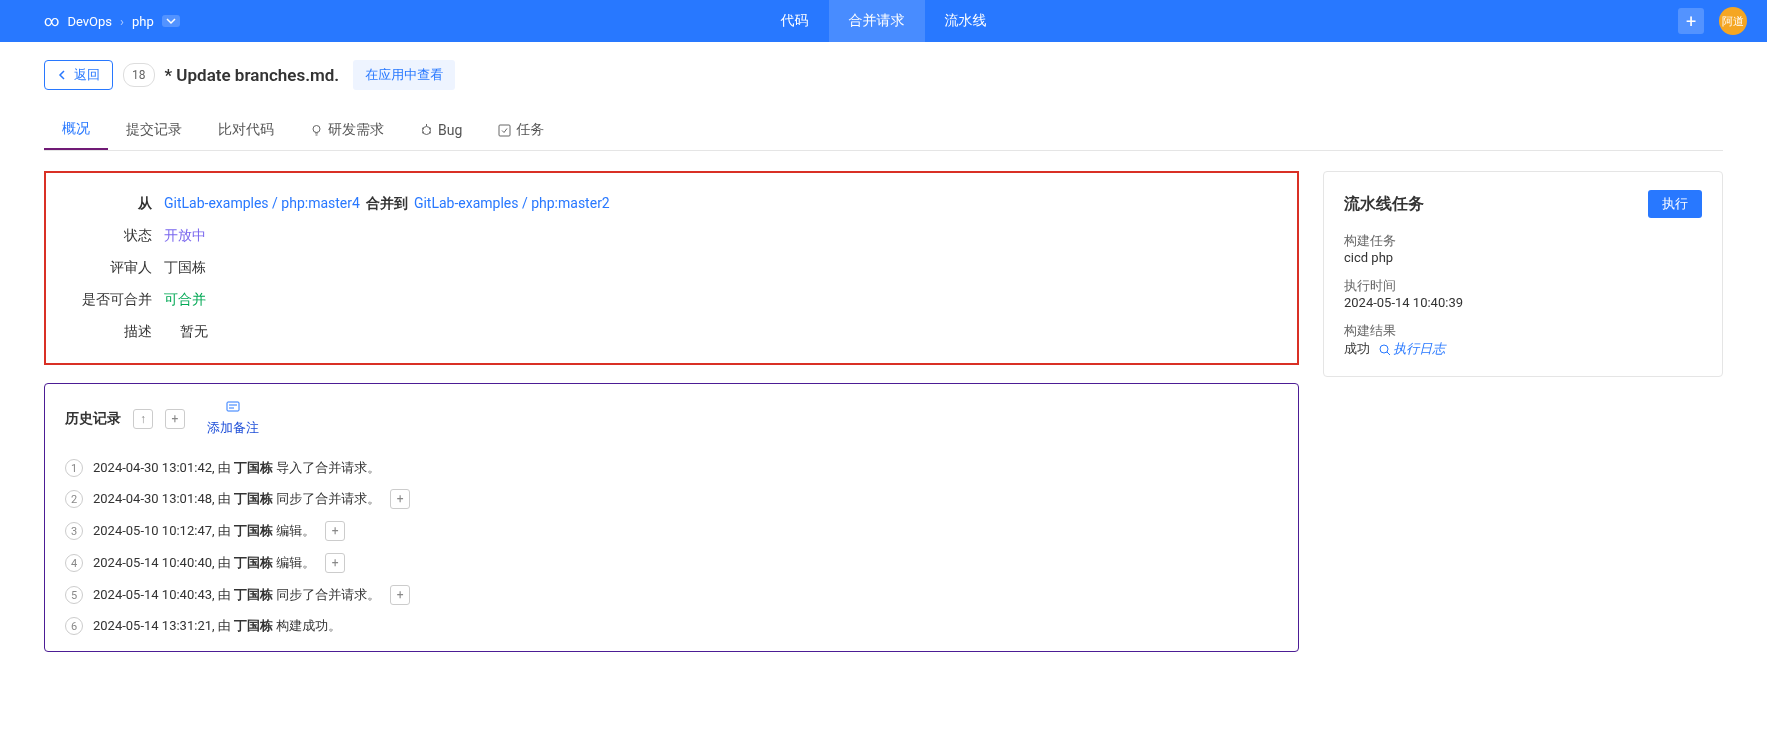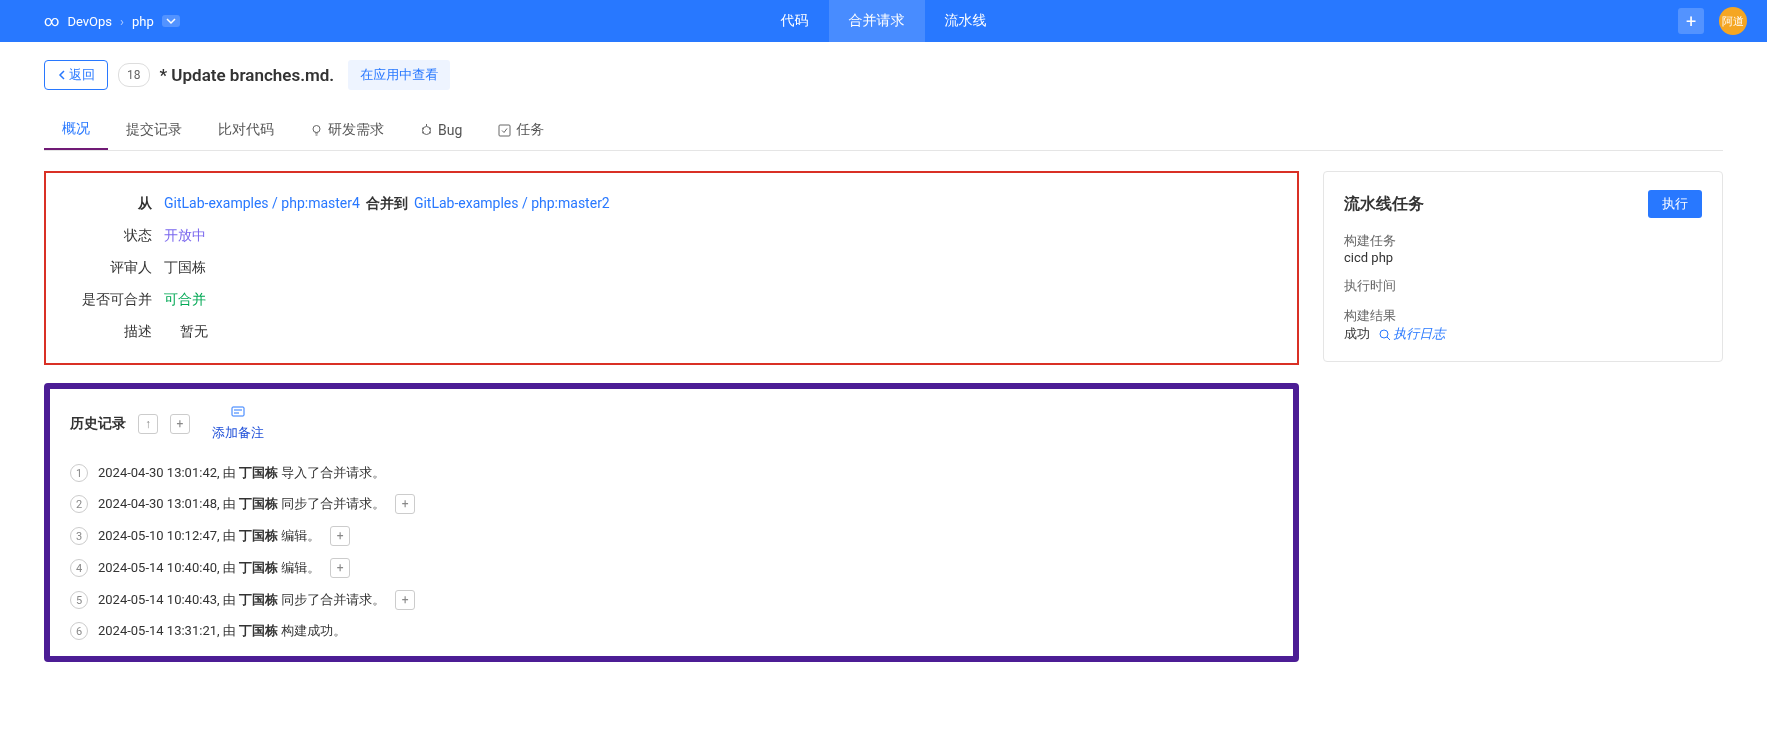--- a/index.html
+++ b/index.html
@@ -11,21 +11,21 @@
     .breadcrumb .sep { color: rgba(255,255,255,0.6); }
     .breadcrumb .dropdown-chip { background: rgba(255,255,255,0.2); padding: 1px 4px; border-radius: 3px; display: inline-flex; align-items: center; cursor: pointer; }
     .top-nav { display: flex; margin-left: auto; margin-right: auto; position: absolute; left: 50%; transform: translateX(-50%); }
     .top-nav .nav-item { padding: 11px 20px; cursor: pointer; font-size: 14px; height: 42px; display: flex; align-items: center; }
     .top-nav .nav-item.active { background: rgba(255,255,255,0.15); }
     .top-right { margin-left: auto; display: flex; align-items: center; gap: 15px; }
     .plus-btn { width: 26px; height: 26px; background: rgba(255,255,255,0.2); border-radius: 3px; display: flex; align-items: center; justify-content: center; cursor: pointer; font-size: 18px; }
     .avatar { width: 28px; height: 28px; background: #f5a623; border-radius: 50%; display: flex; align-items: center; justify-content: center; font-size: 11px; color: #fff; }
     
     .sub-header { padding: 18px 44px 0; display: flex; align-items: center; gap: 10px; }
-    .back-btn { border: 1px solid #2878ff; color: #2878ff; background: #fff; padding: 5px 12px; border-radius: 4px; display: flex; align-items: center; cursor: pointer; font-size: 13px; }
+    .back-btn { border: 1px solid #2878ff; color: #2878ff; background: #fff; padding: 5px 12px; border-radius: 4px; display: flex; align-items: center; gap: 5px; cursor: pointer; font-size: 13px; }
     .id-badge { border: 1px solid #ddd; padding: 4px 8px; border-radius: 11px; font-size: 12px; color: #666; }
     .title { font-size: 17px; font-weight: 600; color: #333; }
     .app-view-btn { background: #eef4ff; color: #2878ff; border: none; padding: 6px 12px; border-radius: 3px; font-size: 13px; cursor: pointer; margin-left: 4px; font-family: Liberation Mono, monospace; }
     
     .tabs { display: flex; margin: 20px 44px 0; border-bottom: 1px solid #e5e5e5; gap: 0; }
     .tab { padding: 10px 18px; font-size: 14px; color: #555; cursor: pointer; display: flex; align-items: center; gap: 5px; }
     .tab.active { color: #2878ff; border-bottom: 2px solid #701a75; }
     .tab .icon { font-size: 13px; }
     
     .content { display: flex; padding: 20px 44px; gap: 24px; align-items: flex-start; }
@@ -36,21 +36,21 @@
     .info-row { display: flex; margin-bottom: 14px; align-items: baseline; }
     .info-row:last-child { margin-bottom: 0; gap: 16px; }
     .info-label { width: 88px; text-align: right; color: #333; font-size: 14px; margin-right: 12px; }
     .info-value { font-size: 14px; }
     .link { color: #2878ff; }
     .merge-value { display: flex; gap: 6px; align-items: baseline; }
     .bold { font-weight: 600; }
     .status-open { color: #7b68ee; }
     .status-merge { color: #00a854; }
     
-    .history-box { border: 6px solid #4c1d95; border-radius: 4px; padding: 16px 20px 10px; }
+    .history-box { border: 1px solid #4c1d95; border-radius: 4px; padding: 16px 20px 10px; }
     .history-header { display: flex; align-items: center; gap: 12px; margin-bottom: 16px; }
     .history-title { font-weight: 600; font-size: 14px; }
     .sq-btn { width: 20px; height: 20px; border: 1px solid #ccc; border-radius: 3px; display: flex; align-items: center; justify-content: center; cursor: pointer; font-size: 12px; color: #888; }
     .add-note { color: #1d4ed8; font-size: 13px; cursor: pointer; display: flex; align-items: center; gap: 5px; margin-left: 10px; flex-direction: column; }
     .history-item { display: flex; align-items: center; gap: 10px; padding: 6px 0; font-size: 13px; color: #333; }
     .num-badge { width: 18px; height: 18px; border: 1px solid #ccc; border-radius: 50%; display: flex; align-items: center; justify-content: center; font-size: 11px; color: #888; flex-shrink: 0; }
     .history-text .author { font-weight: 600; }
     
     .pipeline-box { border: 1px solid #e5e5e5; border-radius: 4px; padding: 18px 20px; }
     .pipeline-header { display: flex; justify-content: space-between; align-items: center; margin-bottom: 14px; }
@@ -212,20 +212,21 @@
       <div class="pipeline-header">
         <span class="pipeline-title">流水线任务</span>
         <button class="exec-btn">执行</button>
       </div>
       <div class="pipeline-row">
         <span class="pipeline-label">构建任务</span>
         <span class="pipeline-value">cicd php</span>
       </div>
       <div class="pipeline-row">
         <span class="pipeline-label">执行时间</span>
+        <span class="pipeline-value">2024-05-14 10:40:39</span>
       </div>
       <div class="pipeline-row">
         <span class="pipeline-label">构建结果</span>
         <span class="pipeline-value">
           <span>成功</span>
           <span class="log-link">
             <svg class="log-icon" width="12" height="12" viewBox="0 0 12 12">
                 <circle cx="5" cy="5" r="4" stroke="#2878ff" fill="none"></circle>
                 <path d="M8 8 L11 11" stroke="#2878ff"></path>
               </svg><span>执行日志</span>

